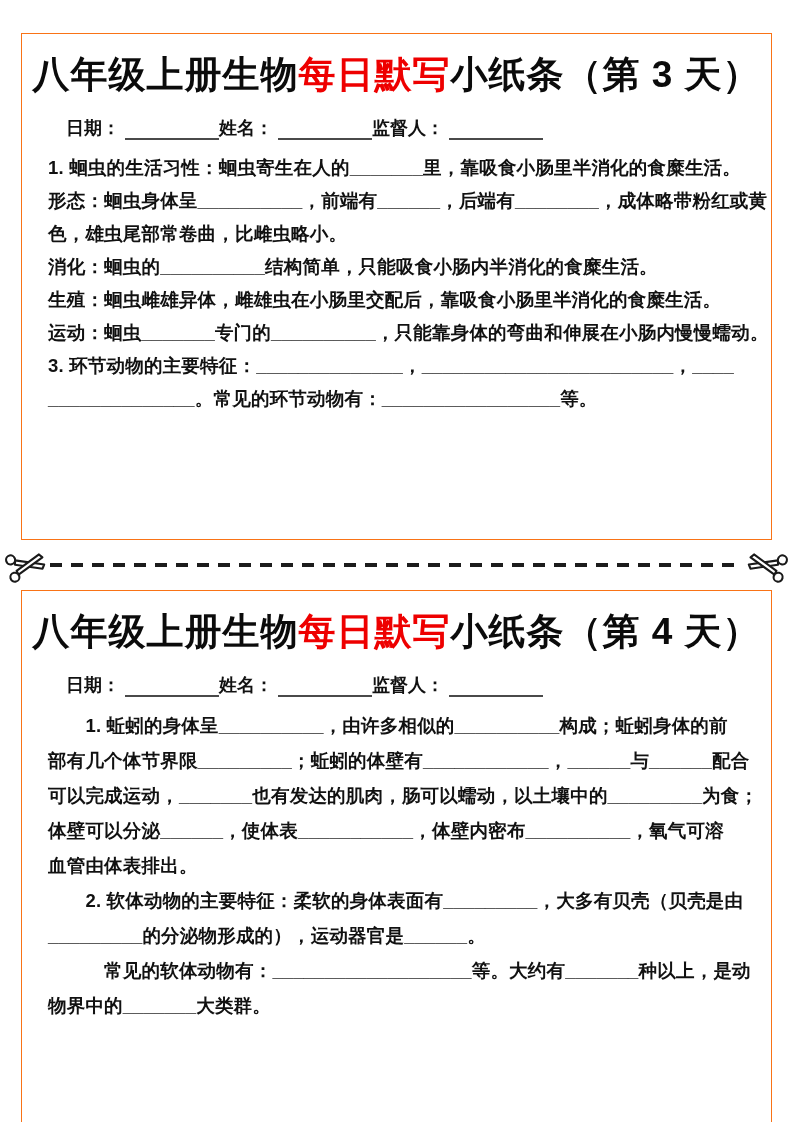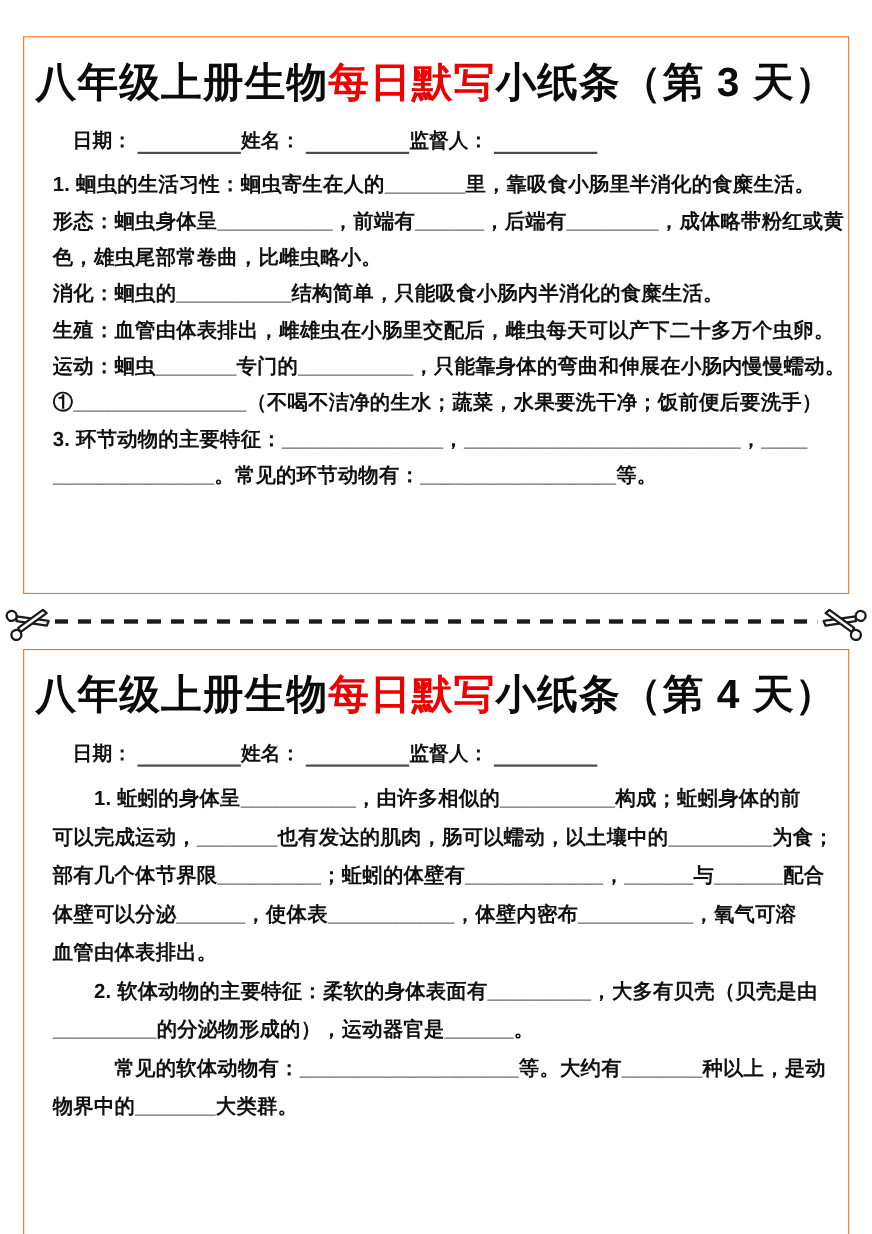--- a/index.html
+++ b/index.html
@@ -66,23 +66,22 @@
       <span class="meta-item">
           <span>监督人：</span>
           <span class="meta-blank"></span>
         </span>
     </div>
     <div class="body">
         <div class="bline">1. 蛔虫的生活习性：蛔虫寄生在人的_______里，靠吸食小肠里半消化的食糜生活。</div>
         <div class="bline">形态：蛔虫身体呈__________，前端有______，后端有________，成体略带粉红或黄</div>
         <div class="bline">色，雄虫尾部常卷曲，比雌虫略小。</div>
         <div class="bline">消化：蛔虫的__________结构简单，只能吸食小肠内半消化的食糜生活。</div>
-        <div class="bline">生殖：血管由体表排出，雌雄虫在小肠里交配后，雌虫每天可以产下二十多万个虫卵。</div>
+        <div class="bline">生殖：蛔虫雌雄异体，雌雄虫在小肠里交配后，靠吸食小肠里半消化的食糜生活。</div>
         <div class="bline">运动：蛔虫_______专门的__________，只能靠身体的弯曲和伸展在小肠内慢慢蠕动。</div>
-        <div class="bline">①_______________（不喝不洁净的生水；蔬菜，水果要洗干净；饭前便后要洗手）</div>
         <div class="bline">3. 环节动物的主要特征：______________，________________________，____</div>
         <div class="bline">______________。常见的环节动物有：_________________等。</div>
       </div>
   </div>
 
   <div class="divider">
     <svg class="scissors left" viewBox="0 0 40 30">
       <g fill="#ffffff" stroke="#1a1a1a" stroke-width="2" stroke-linejoin="round">
         <polygon points="10,8 36,18.5 33.5,22 9,12"></polygon>
         <polygon points="10,22 36,11.5 33.5,8 9,18"></polygon>
@@ -112,22 +111,22 @@
           <span>姓名：</span>
           <span class="meta-blank"></span>
         </span>
       <span class="meta-item">
           <span>监督人：</span>
           <span class="meta-blank"></span>
         </span>
     </div>
     <div class="body">
         <div class="bline">　　1. 蚯蚓的身体呈__________，由许多相似的__________构成；蚯蚓身体的前</div>
+        <div class="bline">部有几个体节界限_________；蚯蚓的体壁有____________，______与______配合</div>
         <div class="bline">可以完成运动，_______也有发达的肌肉，肠可以蠕动，以土壤中的_________为食；</div>
-        <div class="bline">部有几个体节界限_________；蚯蚓的体壁有____________，______与______配合</div>
         <div class="bline">体壁可以分泌______，使体表___________，体壁内密布__________，氧气可溶</div>
         <div class="bline">血管由体表排出。</div>
         <div class="bline">　　2. 软体动物的主要特征：柔软的身体表面有_________，大多有贝壳（贝壳是由</div>
         <div class="bline">_________的分泌物形成的），运动器官是______。</div>
         <div class="bline">　　　常见的软体动物有：___________________等。大约有_______种以上，是动</div>
         <div class="bline">物界中的_______大类群。</div>
       </div>
   </div>
 
 </div>

